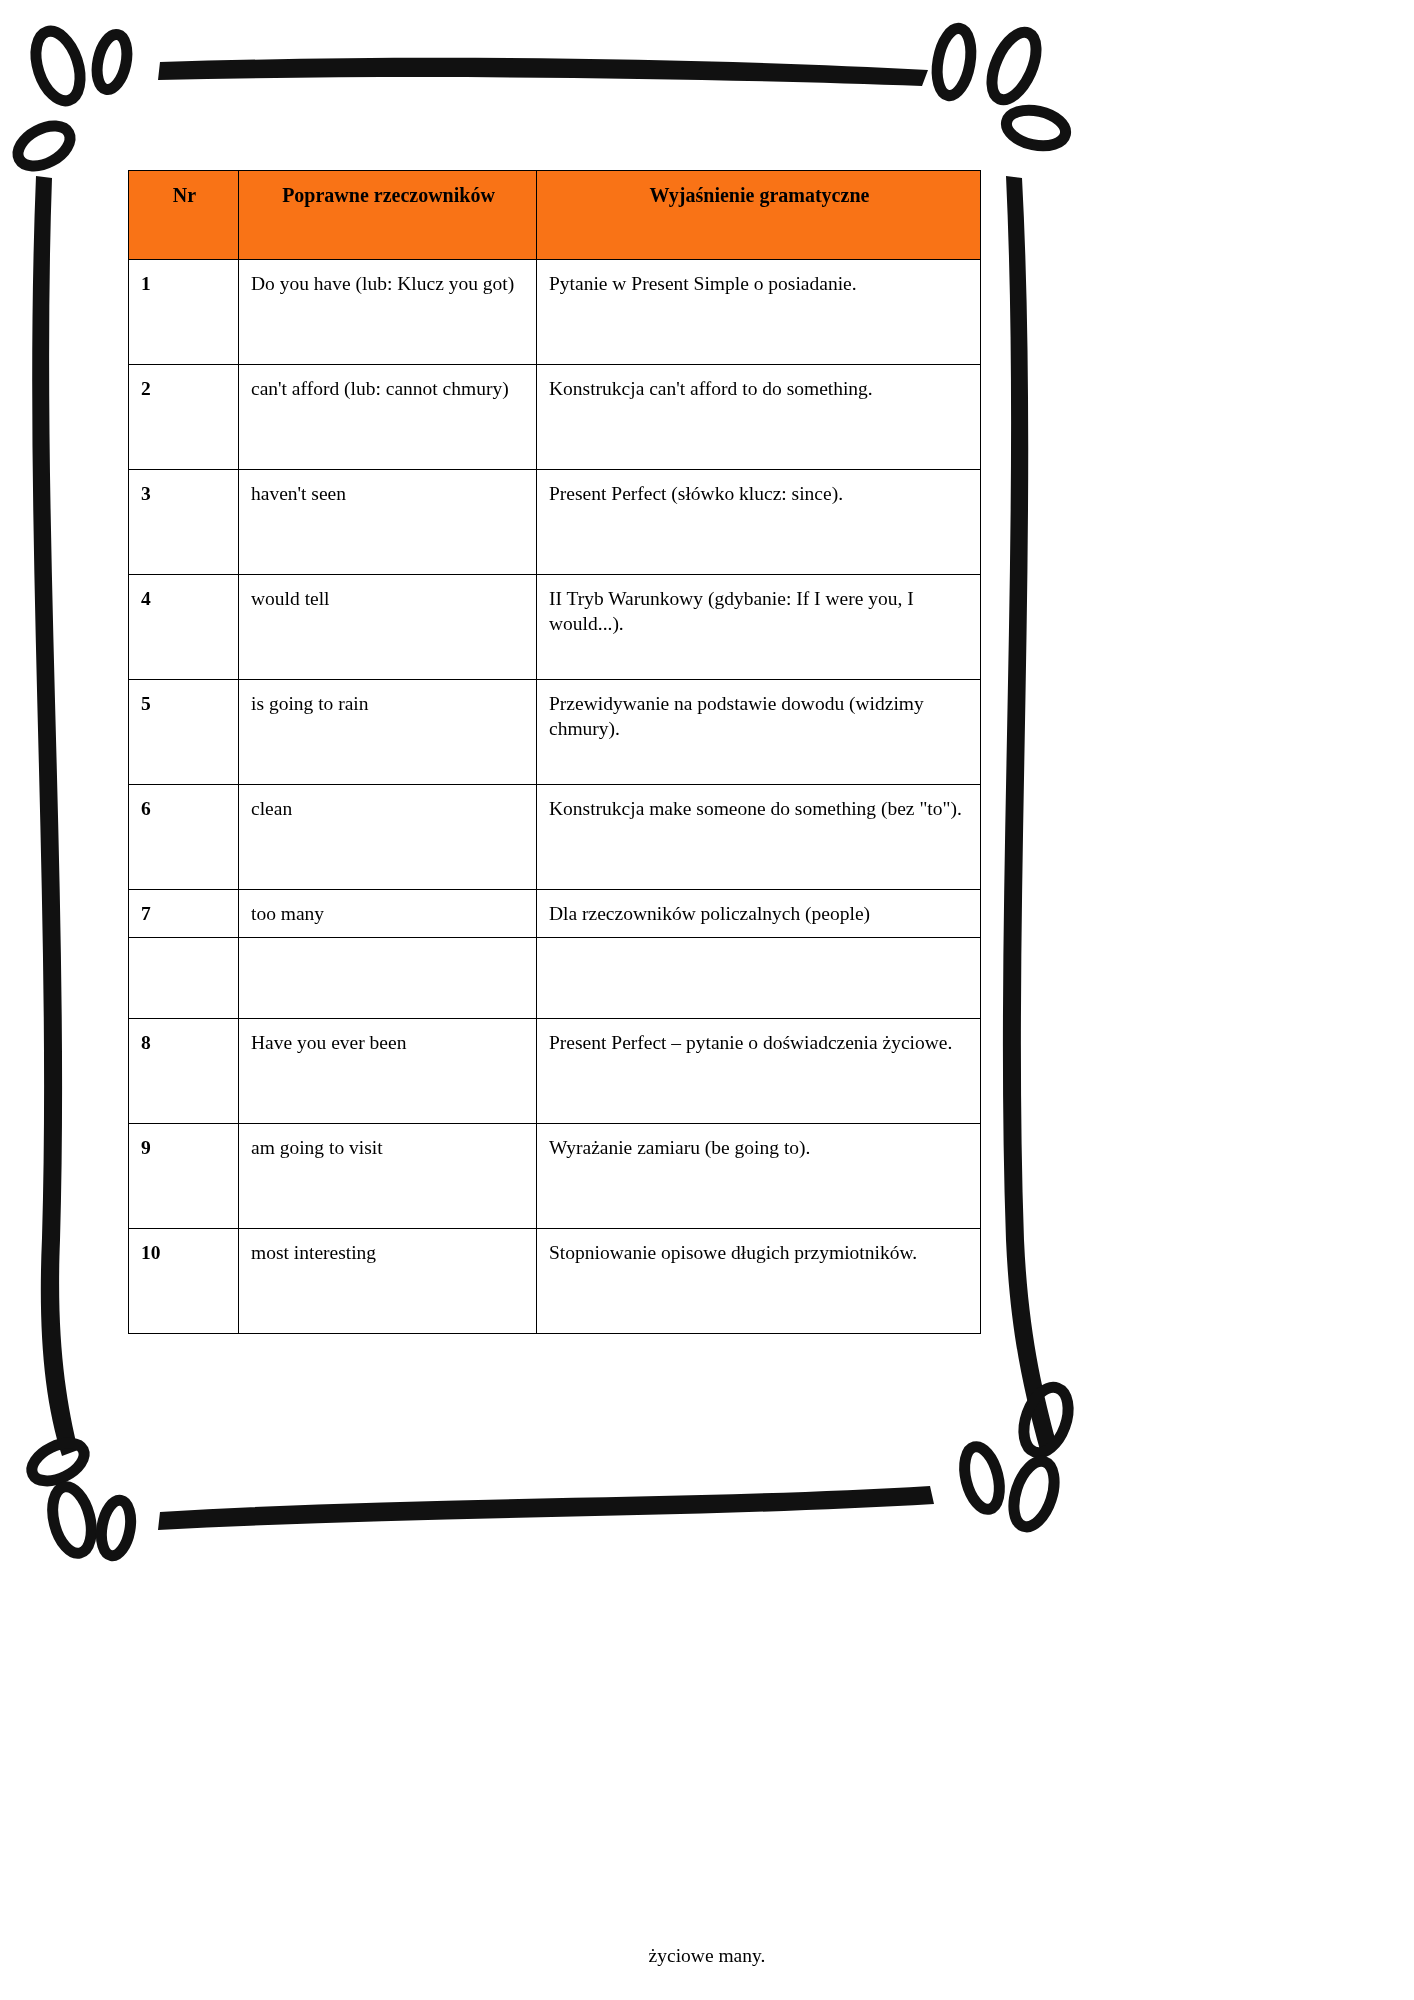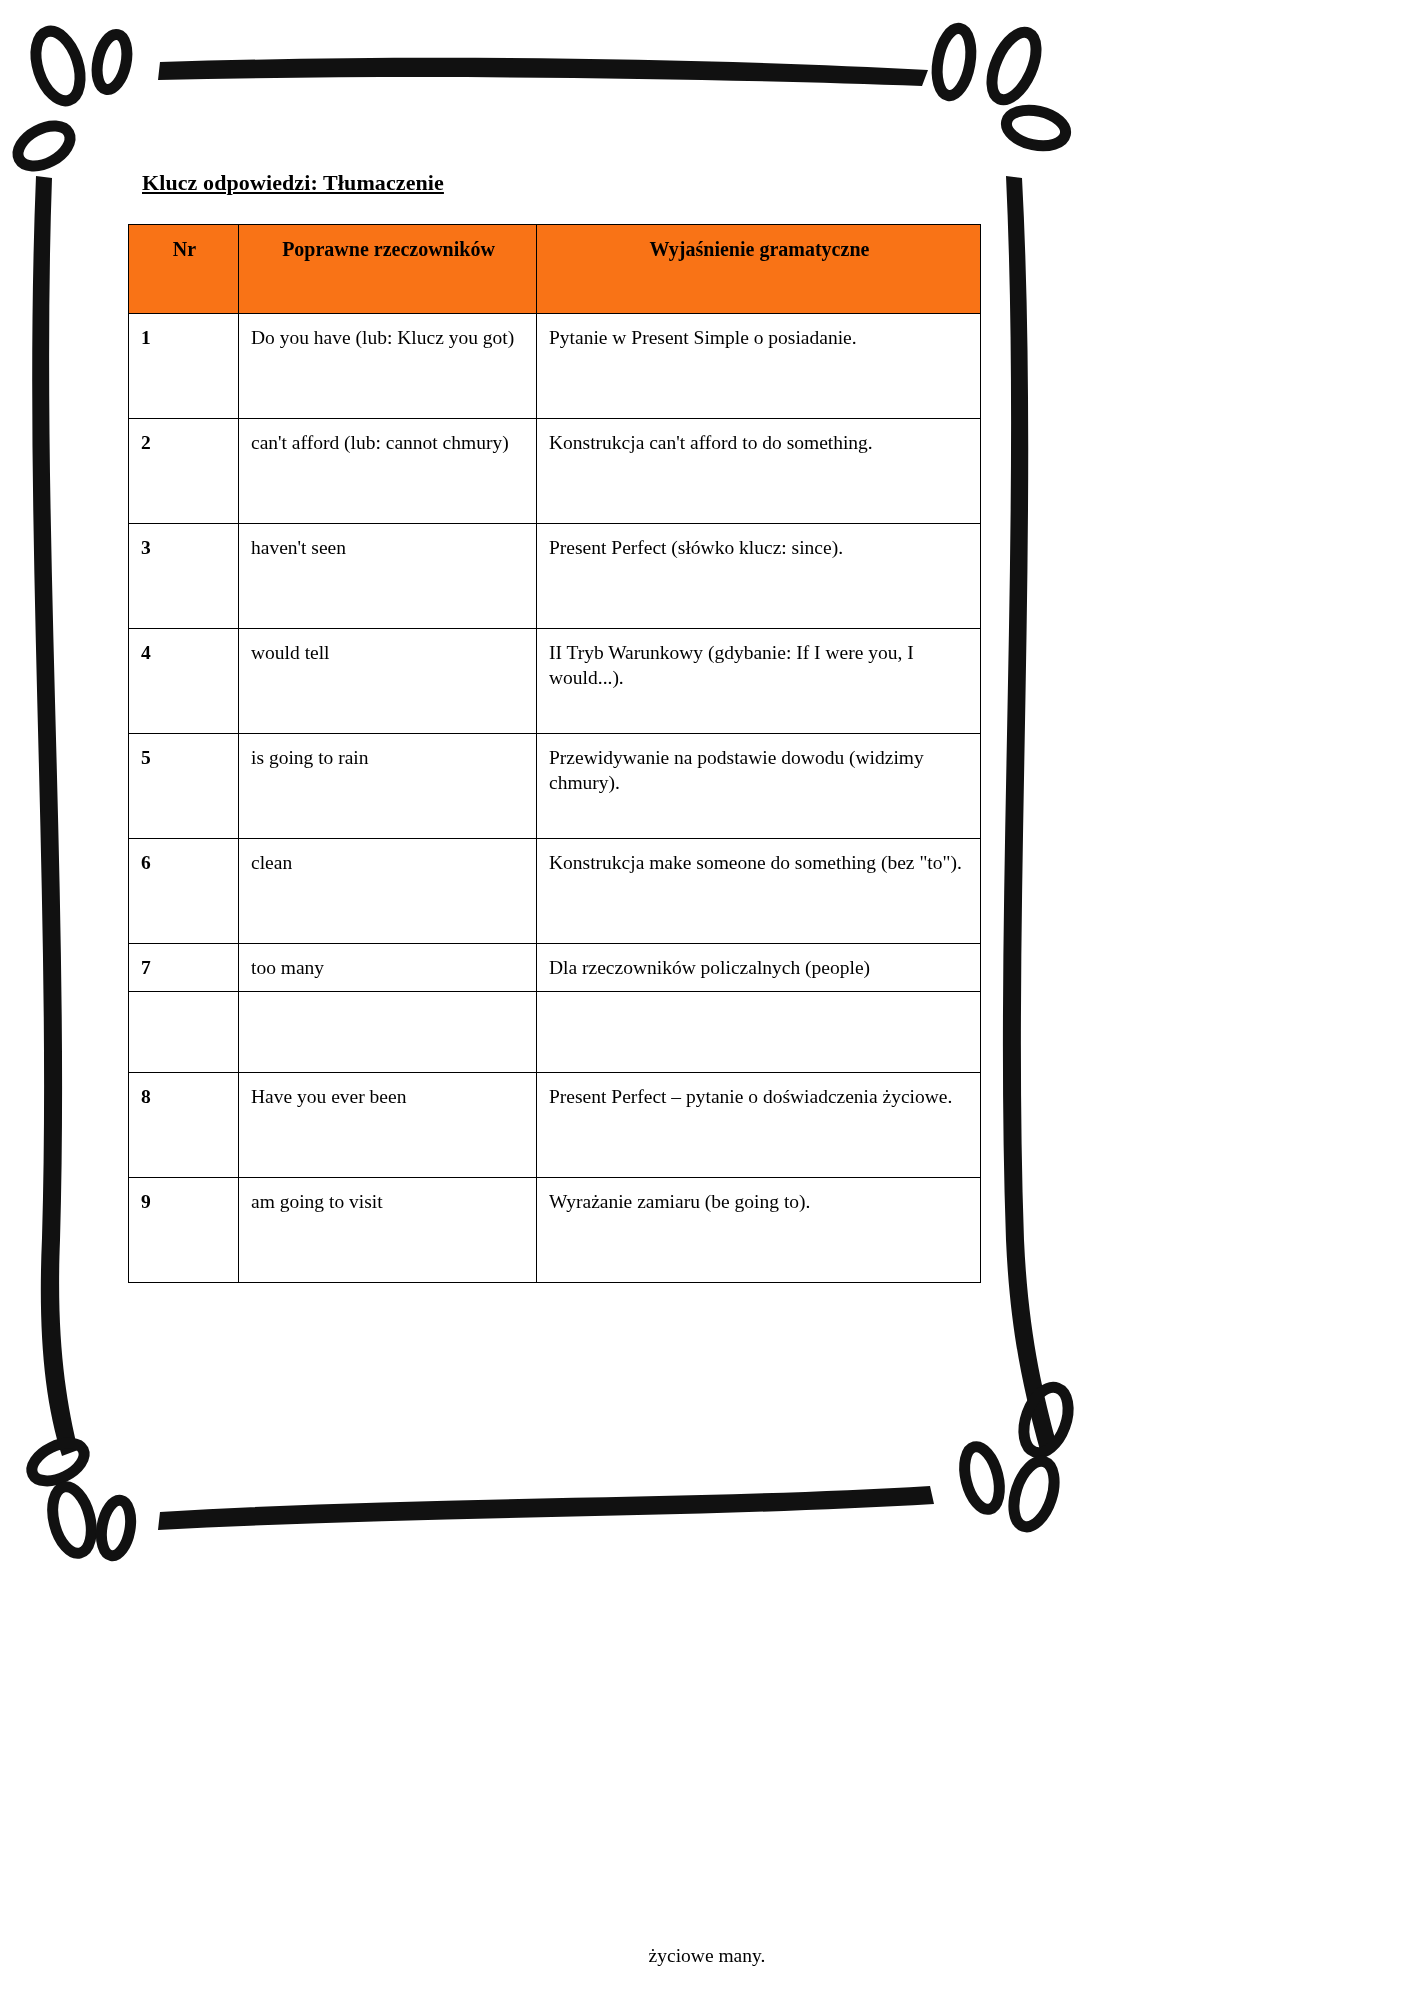--- a/index.html
+++ b/index.html
@@ -114,21 +114,20 @@
     <ellipse cx="116" cy="1528" rx="14" ry="28" transform="rotate(10 116 1528)"></ellipse>
 
     <ellipse cx="1046" cy="1420" rx="20" ry="34" transform="rotate(20 1046 1420)"></ellipse>
     <ellipse cx="982" cy="1478" rx="16" ry="32" transform="rotate(-14 982 1478)"></ellipse>
     <ellipse cx="1034" cy="1494" rx="18" ry="34" transform="rotate(18 1034 1494)"></ellipse>
   </g>
 </svg>
 
 <div id="page-content">
 
-  <h1 id="doc-title">Klucz odpowiedzi: Tłumaczenie</h1>
 
   <table class="answer-key">
     <colgroup>
       <col class="col-nr">
       <col class="col-translation">
       <col class="col-explanation">
     </colgroup>
     <thead>
       <tr>
         <th>Nr</th>
@@ -180,17 +179,22 @@
         <tr class="row-tall">
           <td class="cell-nr">8</td>
           <td class="cell-translation">Have you ever been</td>
           <td class="cell-explanation">Present Perfect – pytanie o doświadczenia życiowe.</td>
         </tr>
         <tr class="row-tall">
           <td class="cell-nr">9</td>
           <td class="cell-translation">am going to visit</td>
           <td class="cell-explanation">Wyrażanie zamiaru (be going to).</td>
         </tr>
+        <tr class="row-tall">
+          <td class="cell-nr">10</td>
+          <td class="cell-translation">most interesting</td>
+          <td class="cell-explanation">Stopniowanie opisowe długich przymiotników.</td>
+        </tr>
       </tbody>
   </table>
 </div>
 
 <div id="footer-note">życiowe many.</div>
 
 </body></html>

